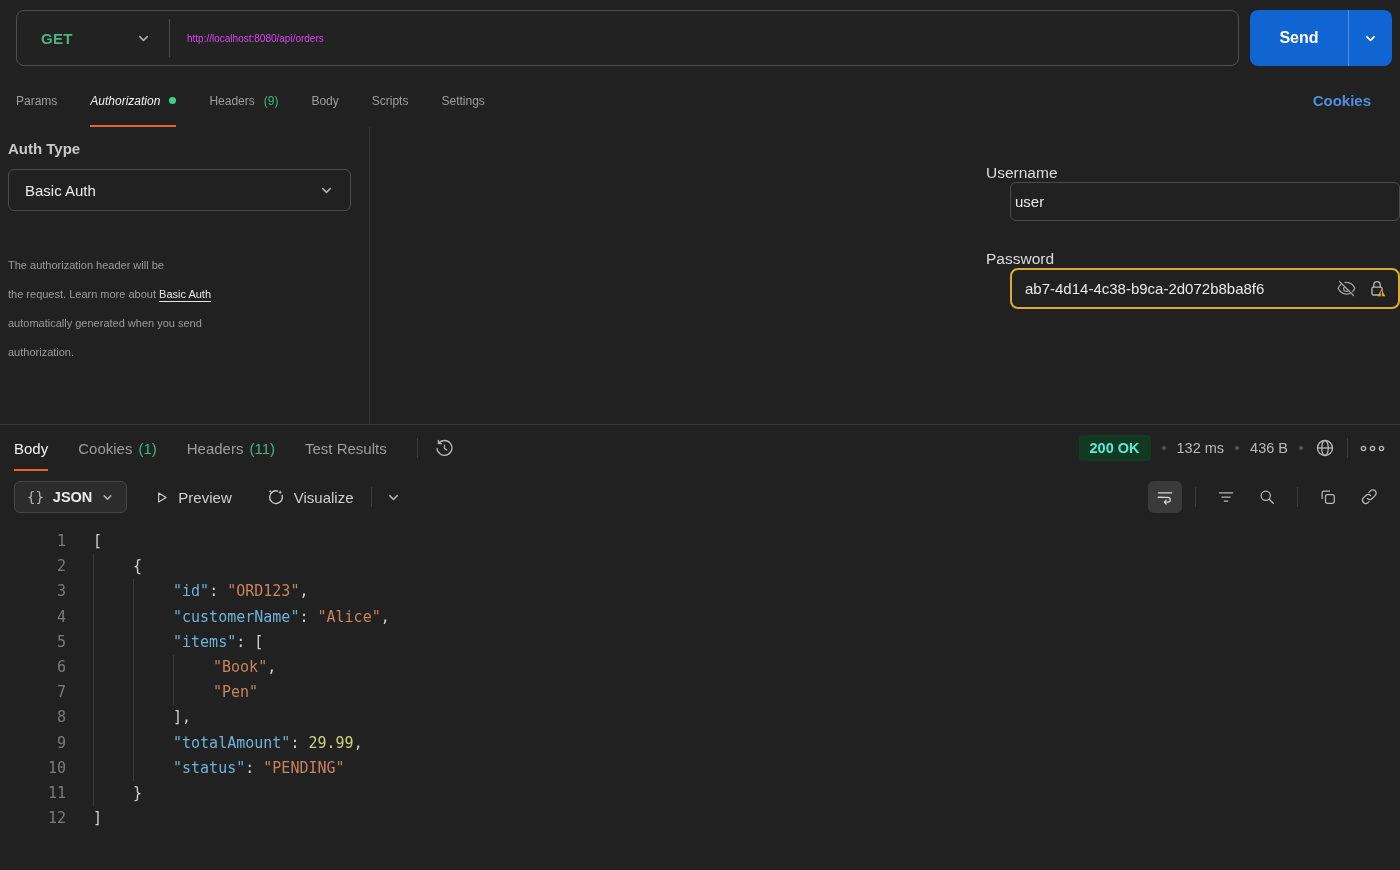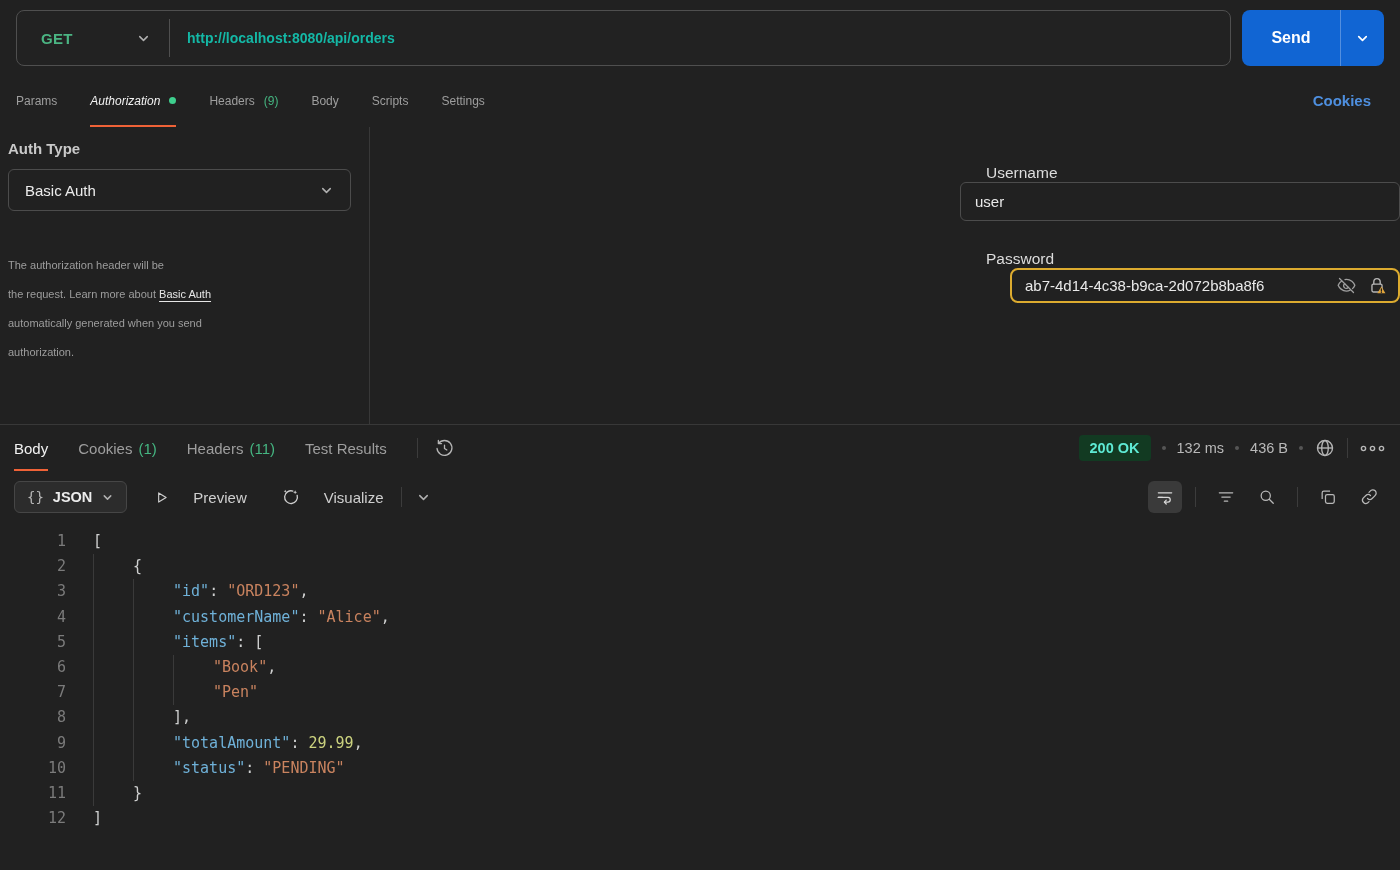--- a/index.html
+++ b/index.html
@@ -1,28 +1,28 @@
 <!DOCTYPE html>
 <html><head>
 <meta charset="utf-8">
 <style>
   * { margin:0; padding:0; box-sizing:border-box; }
   html,body { width:1400px; height:870px; background:#212121; overflow:hidden;
     font-family:"Liberation Sans", sans-serif; color:#ededed; }
   .app { width:1400px; height:870px; display:flex; flex-direction:column; }
 
   
-  .url-row { display:flex; align-items:center; gap:11px; padding:10px 16px 8px 16px; height:74px; }
+  .url-row { display:flex; align-items:center; gap:11px; padding:10px 8px 8px 16px; height:74px; }
   .url-bar { flex:1; height:56px; border:1px solid #4f4f4f; border-radius:8px; background:#222222;
     display:flex; align-items:stretch; overflow:hidden; }
   .method { width:152px; display:flex; align-items:center; justify-content:space-between;
     padding:0 18px 0 24px; cursor:pointer; }
   .method-label { color:#4bb583; font-weight:700; font-size:15px; letter-spacing:.3px; }
   .url-divider { width:1px; background:#4f4f4f; margin:8px 0; }
-  .url-text { display:flex; align-items:center; padding-left:17px; font-size:14px; color:#14b8a6; flex:1;font-weight:bold; }
+  .url-text { display:flex; align-items:center; padding-left:17px; font-size:10px; color:#d946ef; flex:1; }
   .send-group { width:142px; height:56px; background:#1165d3; border-radius:8px; display:flex; overflow:hidden; }
   .send-main { flex:1; display:flex; align-items:center; justify-content:center;
     color:#ffffff; font-size:16px; font-weight:600; cursor:pointer; }
   .send-divider { width:1px; background:rgba(255,255,255,.28); margin:0; }
   .send-caret { width:43px; display:flex; align-items:center; justify-content:center; cursor:pointer; color:#fff; }
 
   
   .req-tabs { display:flex; align-items:center; height:53px; padding:0 16px; }
   .rq-tab { position:relative; display:flex; align-items:center; gap:9px; height:100%;
     margin-right:33px; font-size:12px; color:#9e9e9e; cursor:pointer; }
@@ -37,23 +37,23 @@
   .auth-left { width:370px; border-right:1px solid #383838; padding:13px 18px 0 8px; }
   .auth-type-label { font-size:15px; font-weight:600; color:#c9c9c9; margin-bottom:12px; }
   .auth-select { height:42px; border:1px solid #4c4c4c; border-radius:6px; display:flex;
     align-items:center; justify-content:space-between; padding:0 16px; cursor:pointer; }
   .auth-select-value { font-size:15px; color:#ececec; }
   .auth-info { margin-top:40px; font-size:11px; line-height:29px; color:#9d9d9d; }
   .auth-info a { color:#e6e6e6; text-decoration:underline; text-underline-offset:3px; cursor:pointer; }
   .auth-right { flex:1; padding:37px 0 0 16px; }
   .field-row { display:flex; align-items:flex-end; margin-bottom:29px;flex-direction:column; }
   .field-label { width:414px; font-size:15.5px; color:#dcdcdc; }
-  .text-input { width:440px; height:39px; border:1px solid #4c4c4c; border-radius:6px;
-    display:flex; align-items:center; padding:0 14px; font-size:15px; color:#e9e9e9; background:transparent; }
-  .pw-input { width:390px; height:35px; border:2px solid #dcab2f; border-radius:8px;
+  .text-input { width:390px; height:39px; border:1px solid #4c4c4c; border-radius:6px;
+    display:flex; align-items:center; padding:0 4px; font-size:15px; color:#e9e9e9; background:transparent; }
+  .pw-input { width:390px; height:41px; border:2px solid #dcab2f; border-radius:8px;
     display:flex; align-items:center; gap:9px; padding:0 10px 0 13px; font-size:15px; color:#e9e9e9; }
   .pw-value { flex:1; white-space:nowrap; }
   .icon-btn { display:flex; align-items:center; justify-content:center; cursor:pointer; color:#a8a8a8; }
 
   
   .resp-tabs { display:flex; align-items:center; height:46px; padding:0 14px; }
   .rs-tab { position:relative; display:flex; align-items:center; gap:6px; height:100%;
     margin-right:30px; font-size:15px; color:#9e9e9e; cursor:pointer; }
   .rs-tab.active { color:#f2f2f2; }
   .rs-tab.active::after { content:""; position:absolute; left:0; right:0; bottom:0; height:2px; background:#ef6237; }
@@ -62,21 +62,21 @@
   .status-badge { background:#123a22; color:#5eead4; font-size:14.5px; font-weight:600;
     padding:5px 11px; border-radius:4px; cursor:pointer; }
   .sep-dot { width:4px; height:4px; border-radius:50%; background:#555555; }
   .metric { color:#b9b9b9; font-size:14.5px; }
 
   .resp-toolbar { display:flex; align-items:center; height:52px; padding:0 14px; }
   .json-btn { display:flex; align-items:center; gap:9px; background:#2c2c2c; border:1px solid #464646;
     border-radius:6px; padding:7px 12px; cursor:pointer; }
   .braces { font-family:"DejaVu Sans Mono", monospace; font-size:14px; color:#b5b5b5; }
   .json-label { font-size:14.5px; font-weight:600; color:#ececec; }
-  .tool-item { display:flex; align-items:center; gap:23px; color:#cfcfcf; font-size:15px; cursor:pointer; }
+  .tool-item { display:flex; align-items:center; gap:8px; color:#cfcfcf; font-size:15px; cursor:pointer; }
   .right-icons { margin-left:auto; display:flex; align-items:center; gap:7px; }
   .sq-icon { width:34px; height:32px; border-radius:6px; display:flex; align-items:center;
     justify-content:center; color:#b8b8b8; cursor:pointer; }
   .sq-icon.active { background:#3a3a3a; }
 
   
   .code-area { flex:1; padding-top:6px; font-family:"DejaVu Sans Mono", monospace; font-size:15px; }
   .code-line { display:flex; height:25.2px; align-items:stretch; }
   .ln { width:66px; text-align:right; color:#7b7b7b; line-height:25.2px; flex-shrink:0; }
   .code-content { display:flex; margin-left:27px; white-space:pre; }

